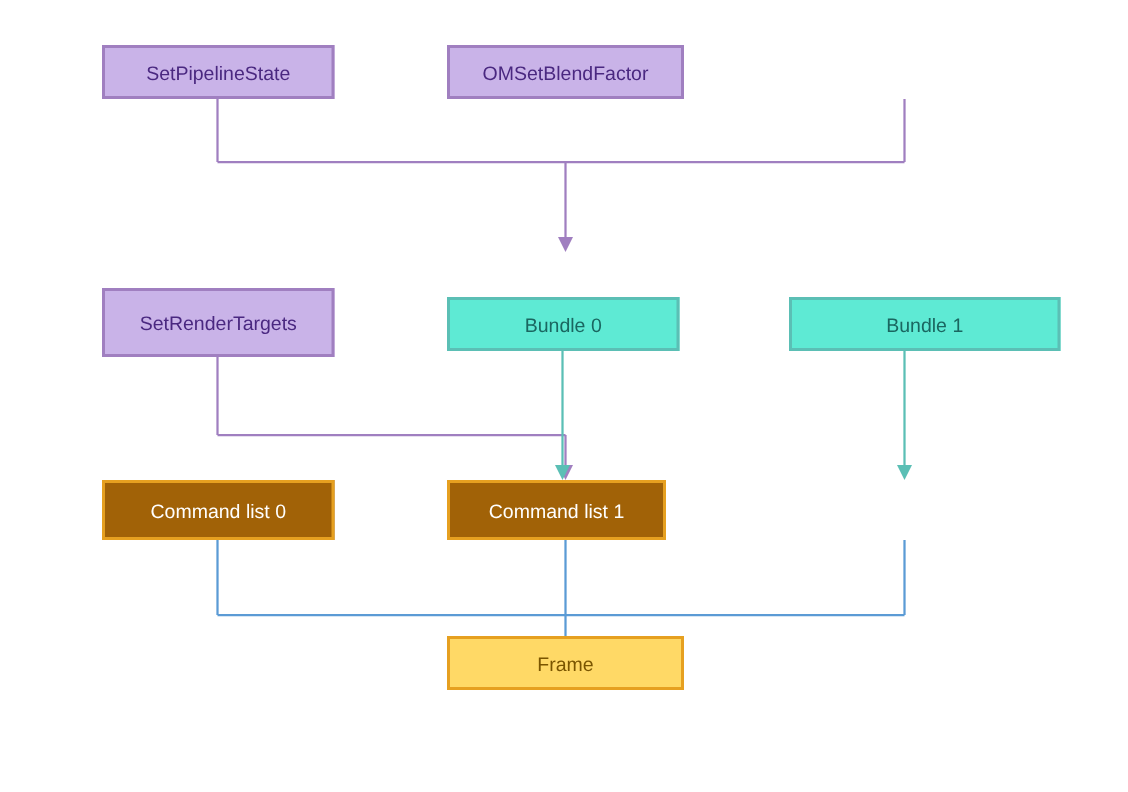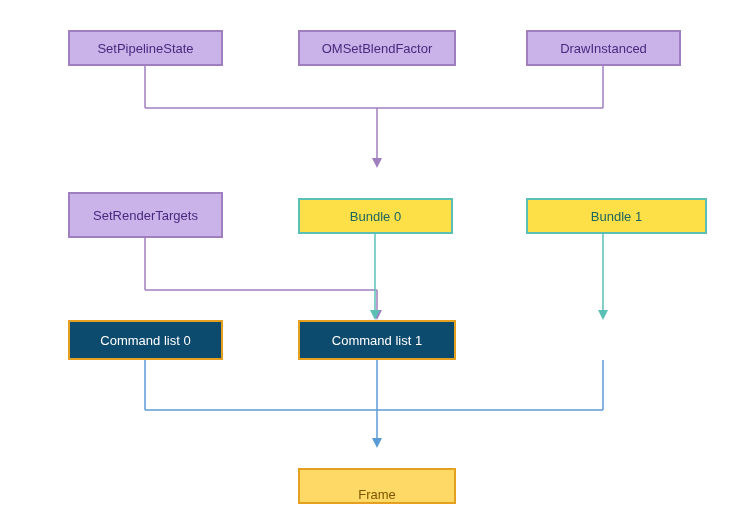--- a/index.html
+++ b/index.html
@@ -26,27 +26,27 @@
       font-weight: 500;
     }
     
     .node-purple {
       background: #c9b3e8;
       border: 2px solid #a07fc0;
       color: #4a2880;
     }
     
     .node-teal {
-      background: #fde047;
+      background: #5eead4;
       border: 2px solid #5bbfb5;
       color: #1a6660;
     }
     
     .node-blue {
-      background: #0c4a6e;
+      background: #a16207;
       border: 2px solid #e6a020;
       color: #ffffff;
     }
     
     .node-yellow {
       background: #ffd966;
       border: 2px solid #e6a020;
       color: #7a5500;
     }
     svg.arrows {
@@ -93,41 +93,38 @@
   </svg>
 
   <div class="node node-purple" style="left:68px; top:30px; width:155px; height:36px;">
     <span>SetPipelineState</span>
   </div>
 
   <div class="node node-purple" style="left:298px; top:30px; width:158px; height:36px;">
     <span>OMSetBlendFactor</span>
   </div>
 
-  <div class="node node-purple" style="left:526px; top:30px; width:155px; height:36px;">
-    <span>DrawInstanced</span>
-  </div>
 
   <div class="node node-purple" style="left:68px; top:192px; width:155px; height:46px;">
     <span>SetRenderTargets</span>
   </div>
 
   <div class="node node-teal" style="left:298px; top:198px; width:155px; height:36px;">
     <span>Bundle 0</span>
   </div>
 
   <div class="node node-teal" style="left:526px; top:198px; width:181px; height:36px;">
     <span>Bundle 1</span>
   </div>
 
   <div class="node node-blue" style="left:68px; top:320px; width:155px; height:40px;">
     <span>Command list 0</span>
   </div>
 
-  <div class="node node-blue" style="left:298px; top:320px; width:158px; height:40px;justify-content:center;">
+  <div class="node node-blue" style="left:298px; top:320px; width:146px; height:40px;justify-content:center;">
     <span>Command list 1</span>
   </div>
 
 
-  <div class="node node-yellow" style="left:298px; top:468px; width:158px; height:36px;align-items:flex-end;">
+  <div class="node node-yellow" style="left:298px; top:424px; width:158px; height:36px;">
     <span>Frame</span>
   </div>
 </div>
 
 </body></html>

